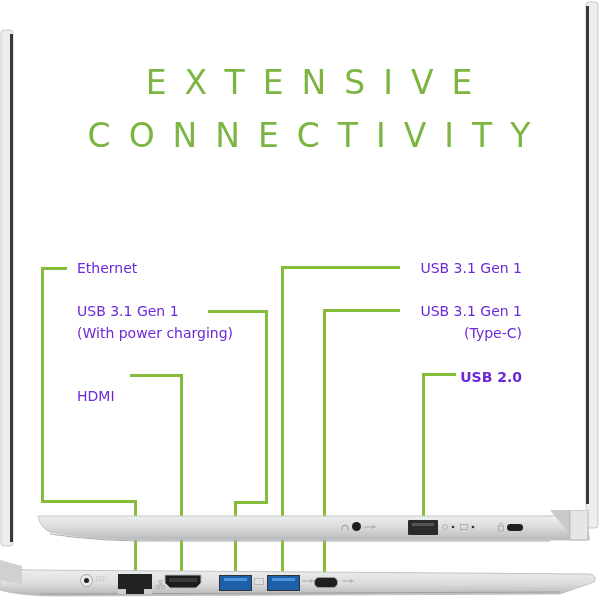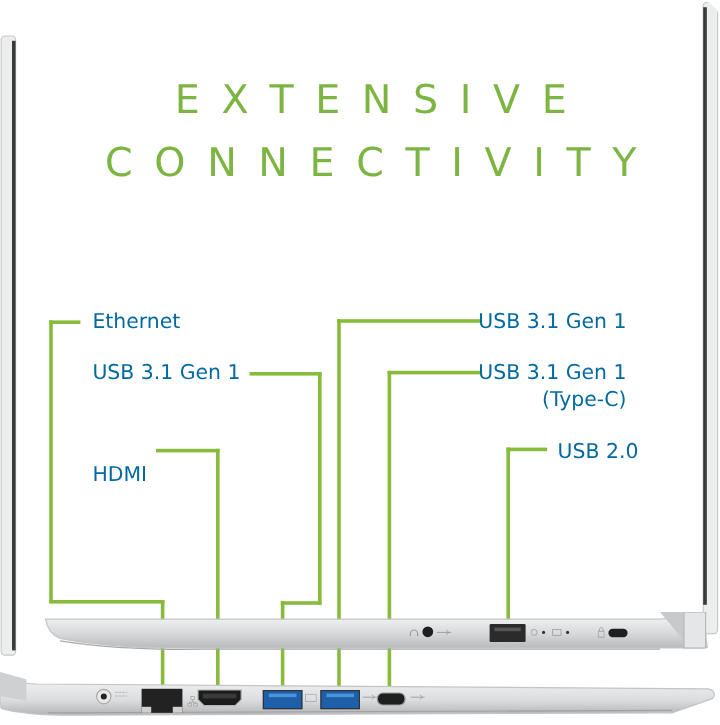--- a/index.html
+++ b/index.html
@@ -1,21 +1,21 @@
 <!DOCTYPE html>
 <html><head>
 <meta charset="utf-8">
 <style>
   html, body { margin:0; padding:0; background:#ffffff; }
   #stage { position:relative; width:600px; height:604px; overflow:hidden; background:#ffffff;
-           font-family:"DejaVu Sans", sans-serif;border-radius:18px; }
+           font-family:"DejaVu Sans", sans-serif; }
   .title-line { position:absolute; left:0; width:600px; text-align:center; color:#7db542;
                 font-family:"DejaVu Sans", sans-serif; font-weight:normal; letter-spacing:18px;
                 font-size:33px; line-height:1; }
-  .lbl { position:absolute; color:#0369a1; font-size:17px; line-height:21px; white-space:nowrap; }
+  .lbl { position:absolute; color:#6d28d9; font-size:14px; line-height:21px; white-space:nowrap; }
   .lbl.right { text-align:right; }
   .ln { position:absolute; background:#86bc3a; }
   
   .bezel { position:absolute; }
   .port { position:absolute; }
 </style>
 </head>
 <body>
 
 <div id="stage">
@@ -27,26 +27,27 @@
   <svg class="bezel" style="left:582px;top:0" width="18" height="530" viewBox="0 0 18 530">
     <rect x="4" y="2" width="12" height="526" rx="3" fill="#eceded" stroke="#c9c9c9"></rect>
     <rect x="4" y="6" width="3" height="498" fill="#3a3a3a"></rect>
   </svg>
 
   <div class="title-line" style="top:66px;padding-left:18px;">EXTENSIVE</div>
   <div class="title-line" style="top:119px;padding-left:18px;">CONNECTIVITY</div>
 
   <div class="lbl" style="left:77px;top:258px;">Ethernet</div>
   <div class="lbl" style="left:77px;top:301px;">USB 3.1 Gen 1</div>
+  <div class="lbl" style="left:77px;top:323px;">(With power charging)</div>
   <div class="lbl" style="left:77px;top:386px;">HDMI</div>
 
   <div class="lbl right" style="right:78px;top:258px;">USB 3.1 Gen 1</div>
   <div class="lbl right" style="right:78px;top:301px;">USB 3.1 Gen 1</div>
   <div class="lbl right" style="right:78px;top:323px;margin-left:17px;">(Type-C)</div>
-  <div class="lbl right" style="right:68px;top:367px;">USB 2.0</div>
+  <div class="lbl right" style="right:78px;top:367px;font-weight:bold;">USB 2.0</div>
 
   <div class="ln" style="left:41px;top:267px;width:26px;height:3px;"></div>
   <div class="ln" style="left:41px;top:267px;width:3px;height:235px;"></div>
   <div class="ln" style="left:41px;top:500px;width:96px;height:3px;"></div>
   <div class="ln" style="left:134px;top:500px;width:3px;height:78px;"></div>
 
   <div class="ln" style="left:208px;top:310px;width:60px;height:3px;"></div>
   <div class="ln" style="left:265px;top:310px;width:3px;height:194px;"></div>
   <div class="ln" style="left:234px;top:501px;width:34px;height:3px;"></div>
   <div class="ln" style="left:234px;top:501px;width:3px;height:78px;"></div>

